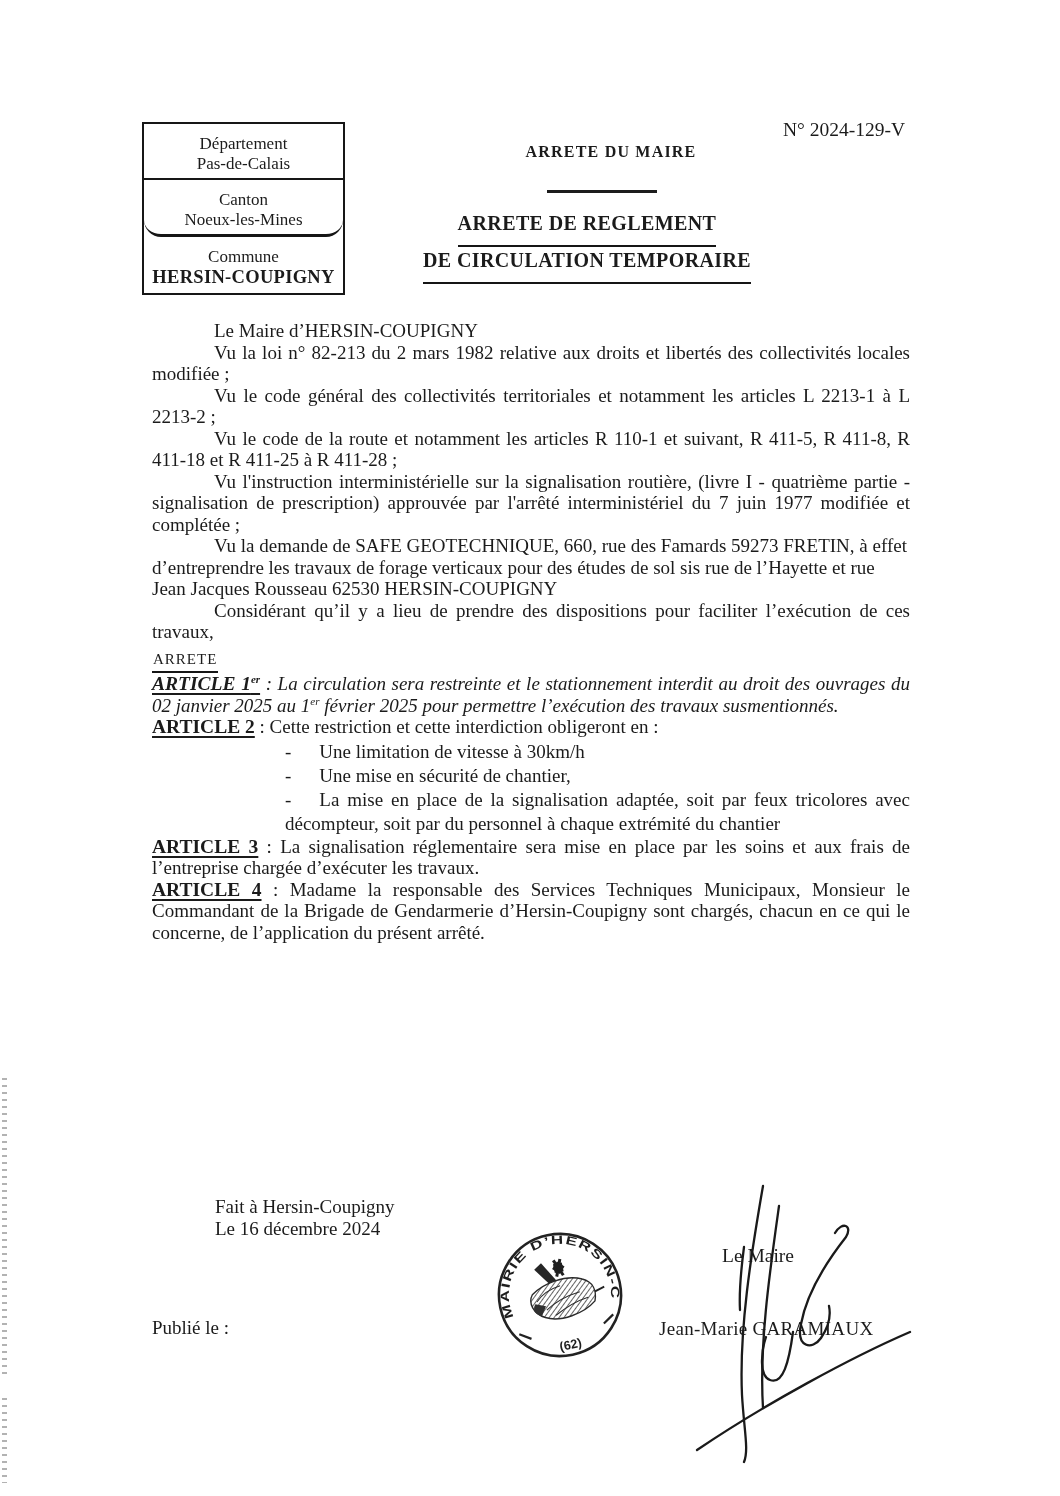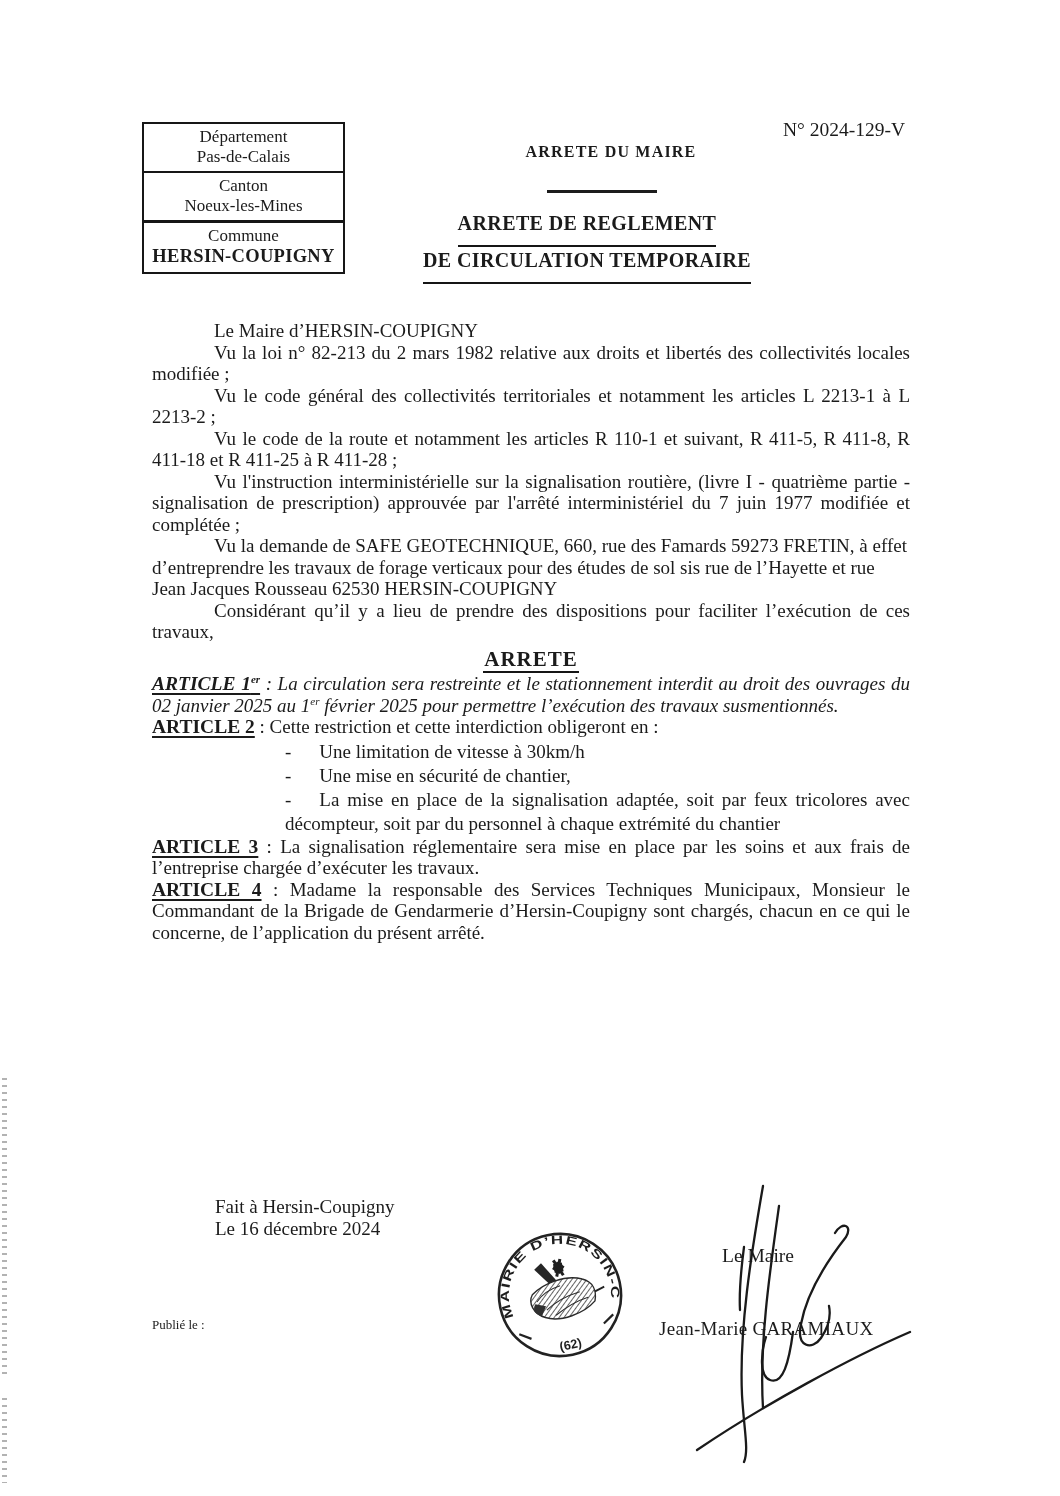--- a/index.html
+++ b/index.html
@@ -13,22 +13,22 @@
     overflow:hidden;
   }
 
   
   .admin-box {
     position:absolute; left:142px; top:122px; width:199px;
     border:2px solid #161616;
     text-align:center;
     font-size:17px; line-height:20px;
   }
-  .admin-box .row { padding:3px 2px 4px; border-bottom:2px solid #161616;text-align:center; }
-  .admin-box .row:nth-child(2) { border-bottom:3px solid #161616; }
+  .admin-box .row { padding:10px 2px 4px; border-bottom:2px solid #161616;text-align:center; }
+  .admin-box .row:nth-child(2) { border-bottom:3px solid #161616;border-radius:17px; }
   .admin-box .row:last-child { border-bottom:none; padding-bottom:6px; }
   .admin-box .commune-name { font-weight:bold; font-size:18.5px; letter-spacing:.3px; }
 
   
   .doc-number { position:absolute; left:783px; top:119px; font-size:19.5px; }
   .main-title {
     position:absolute; left:300px; top:143px; width:622px;
     text-align:center; font-weight:bold; font-size:16px; letter-spacing:1.2px;
   }
   .title-divider { position:absolute; left:547px; top:190px; width:110px; height:3px; background:#1c1c1c; }
@@ -49,36 +49,36 @@
   .mt7  { margin-top:7px;  }
   .mt5  { margin-top:5px;  }
   .mt6  { margin-top:6px;  }
   .mt34 { margin-top:34px; }
   .mt33 { margin-top:33px; }
   .mt24 { margin-top:24px;font-style:italic; }
   .mt28 { margin-top:28px; }
   .mt31 { margin-top:31px; }
   .left-align { text-align:left; }
 
-  .arrete-heading { margin-top:6px !important; text-align:center; font-weight:bold; font-size:21px; }
+  .arrete-heading { margin-top:6px !important; text-align:left; font-weight:normal; font-size:15px; }
   .arrete-heading .u { display:inline-block; border-bottom:2.5px solid #151515; letter-spacing:1px; padding:0 1px 1px; }
 
   .article-label {
     font-weight:bold; font-size:19.5px;
     text-decoration:underline; text-decoration-thickness:2px; text-underline-offset:3px;
   }
   sup.sm { font-size:11px; vertical-align:super; line-height:0; }
 
   .bullets { margin:2px 0 0 133px; line-height:24px; }
   .bullet-row { text-align:justify; }
   .bullet-dash { padding-right:28px; }
 
   
   .closing-place { position:absolute; left:215px; top:1196px; font-size:19px; line-height:21.5px; }
-  .published     { position:absolute; left:152px; top:1317px; font-size:13px; }
+  .published     { position:absolute; left:152px; top:1317px; font-size:19px; }
   .mayor-title   { position:absolute; left:722px; top:1245px; font-size:19.5px; }
   .mayor-name    { position:absolute; left:659px; top:1318px; font-size:19px; letter-spacing:.3px; }
 
   .stamp-svg     { position:absolute; left:485px; top:1218px; }
   .signature-svg { position:absolute; left:640px; top:1140px; pointer-events:none; }
 
   
   .scan-noise-a, .scan-noise-b {
     position:absolute; left:2px; width:5px; opacity:.45;
     background:repeating-linear-gradient(180deg,#555 0 2px,transparent 2px 7px);

